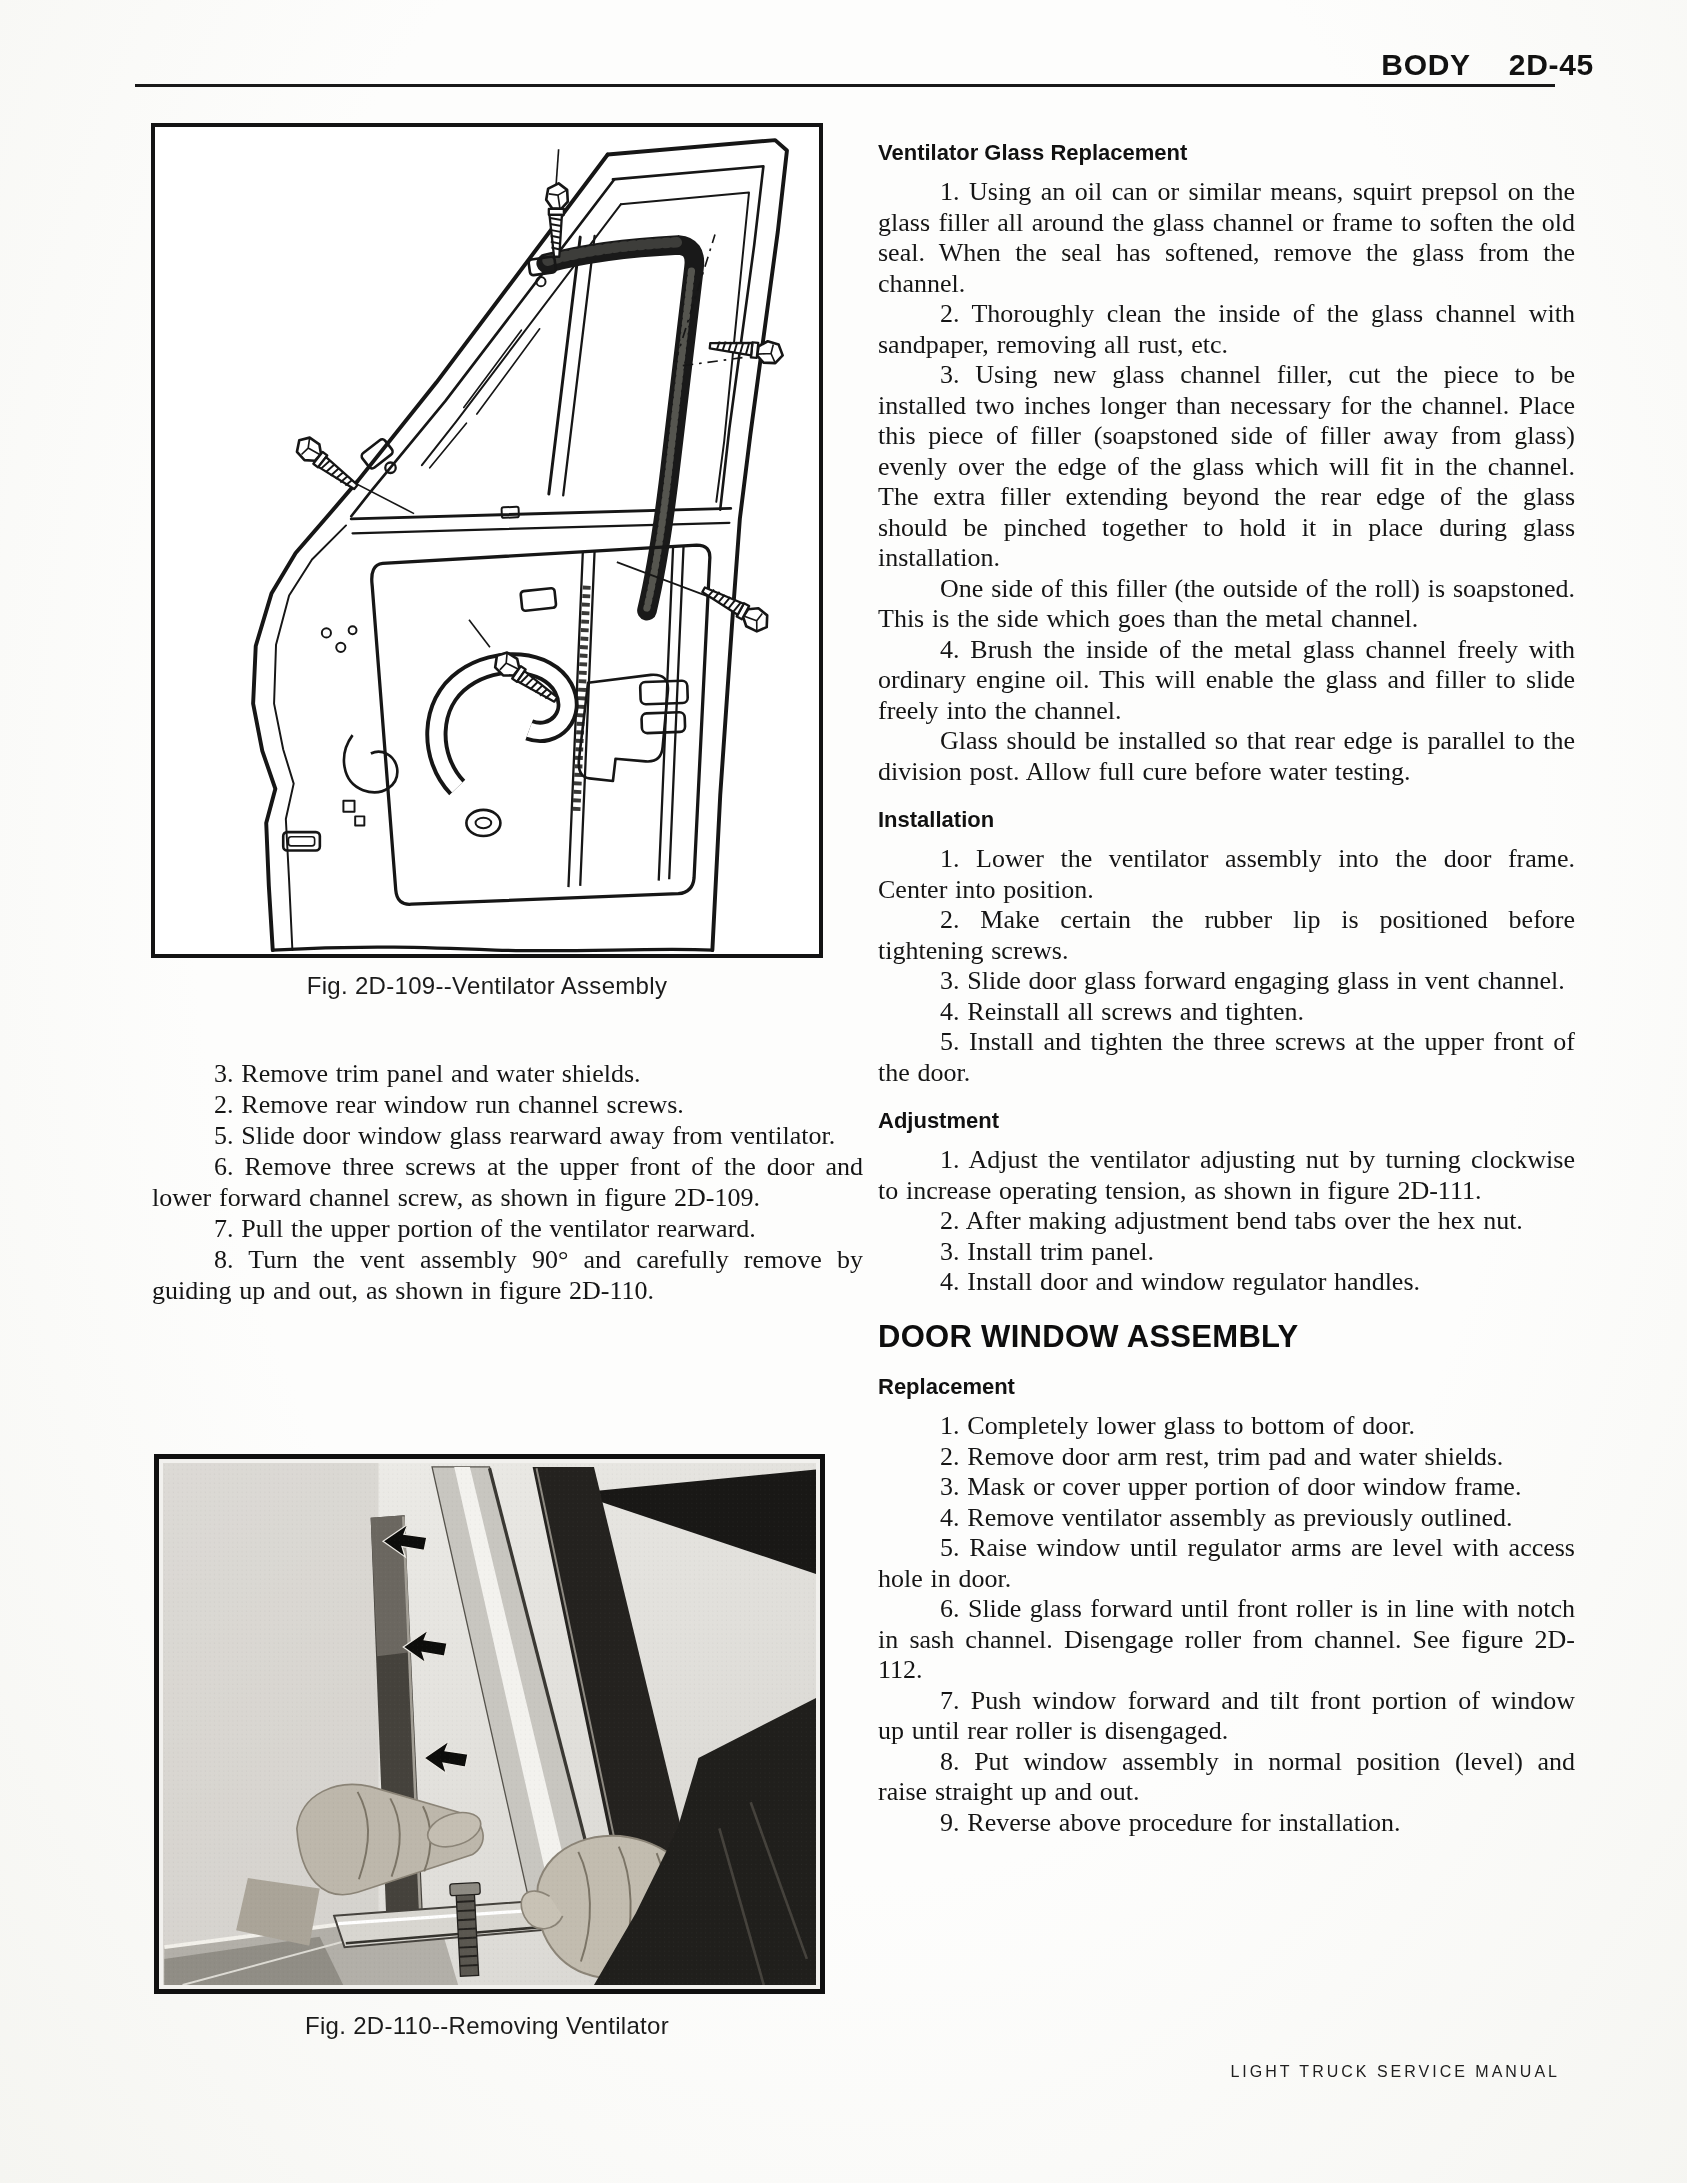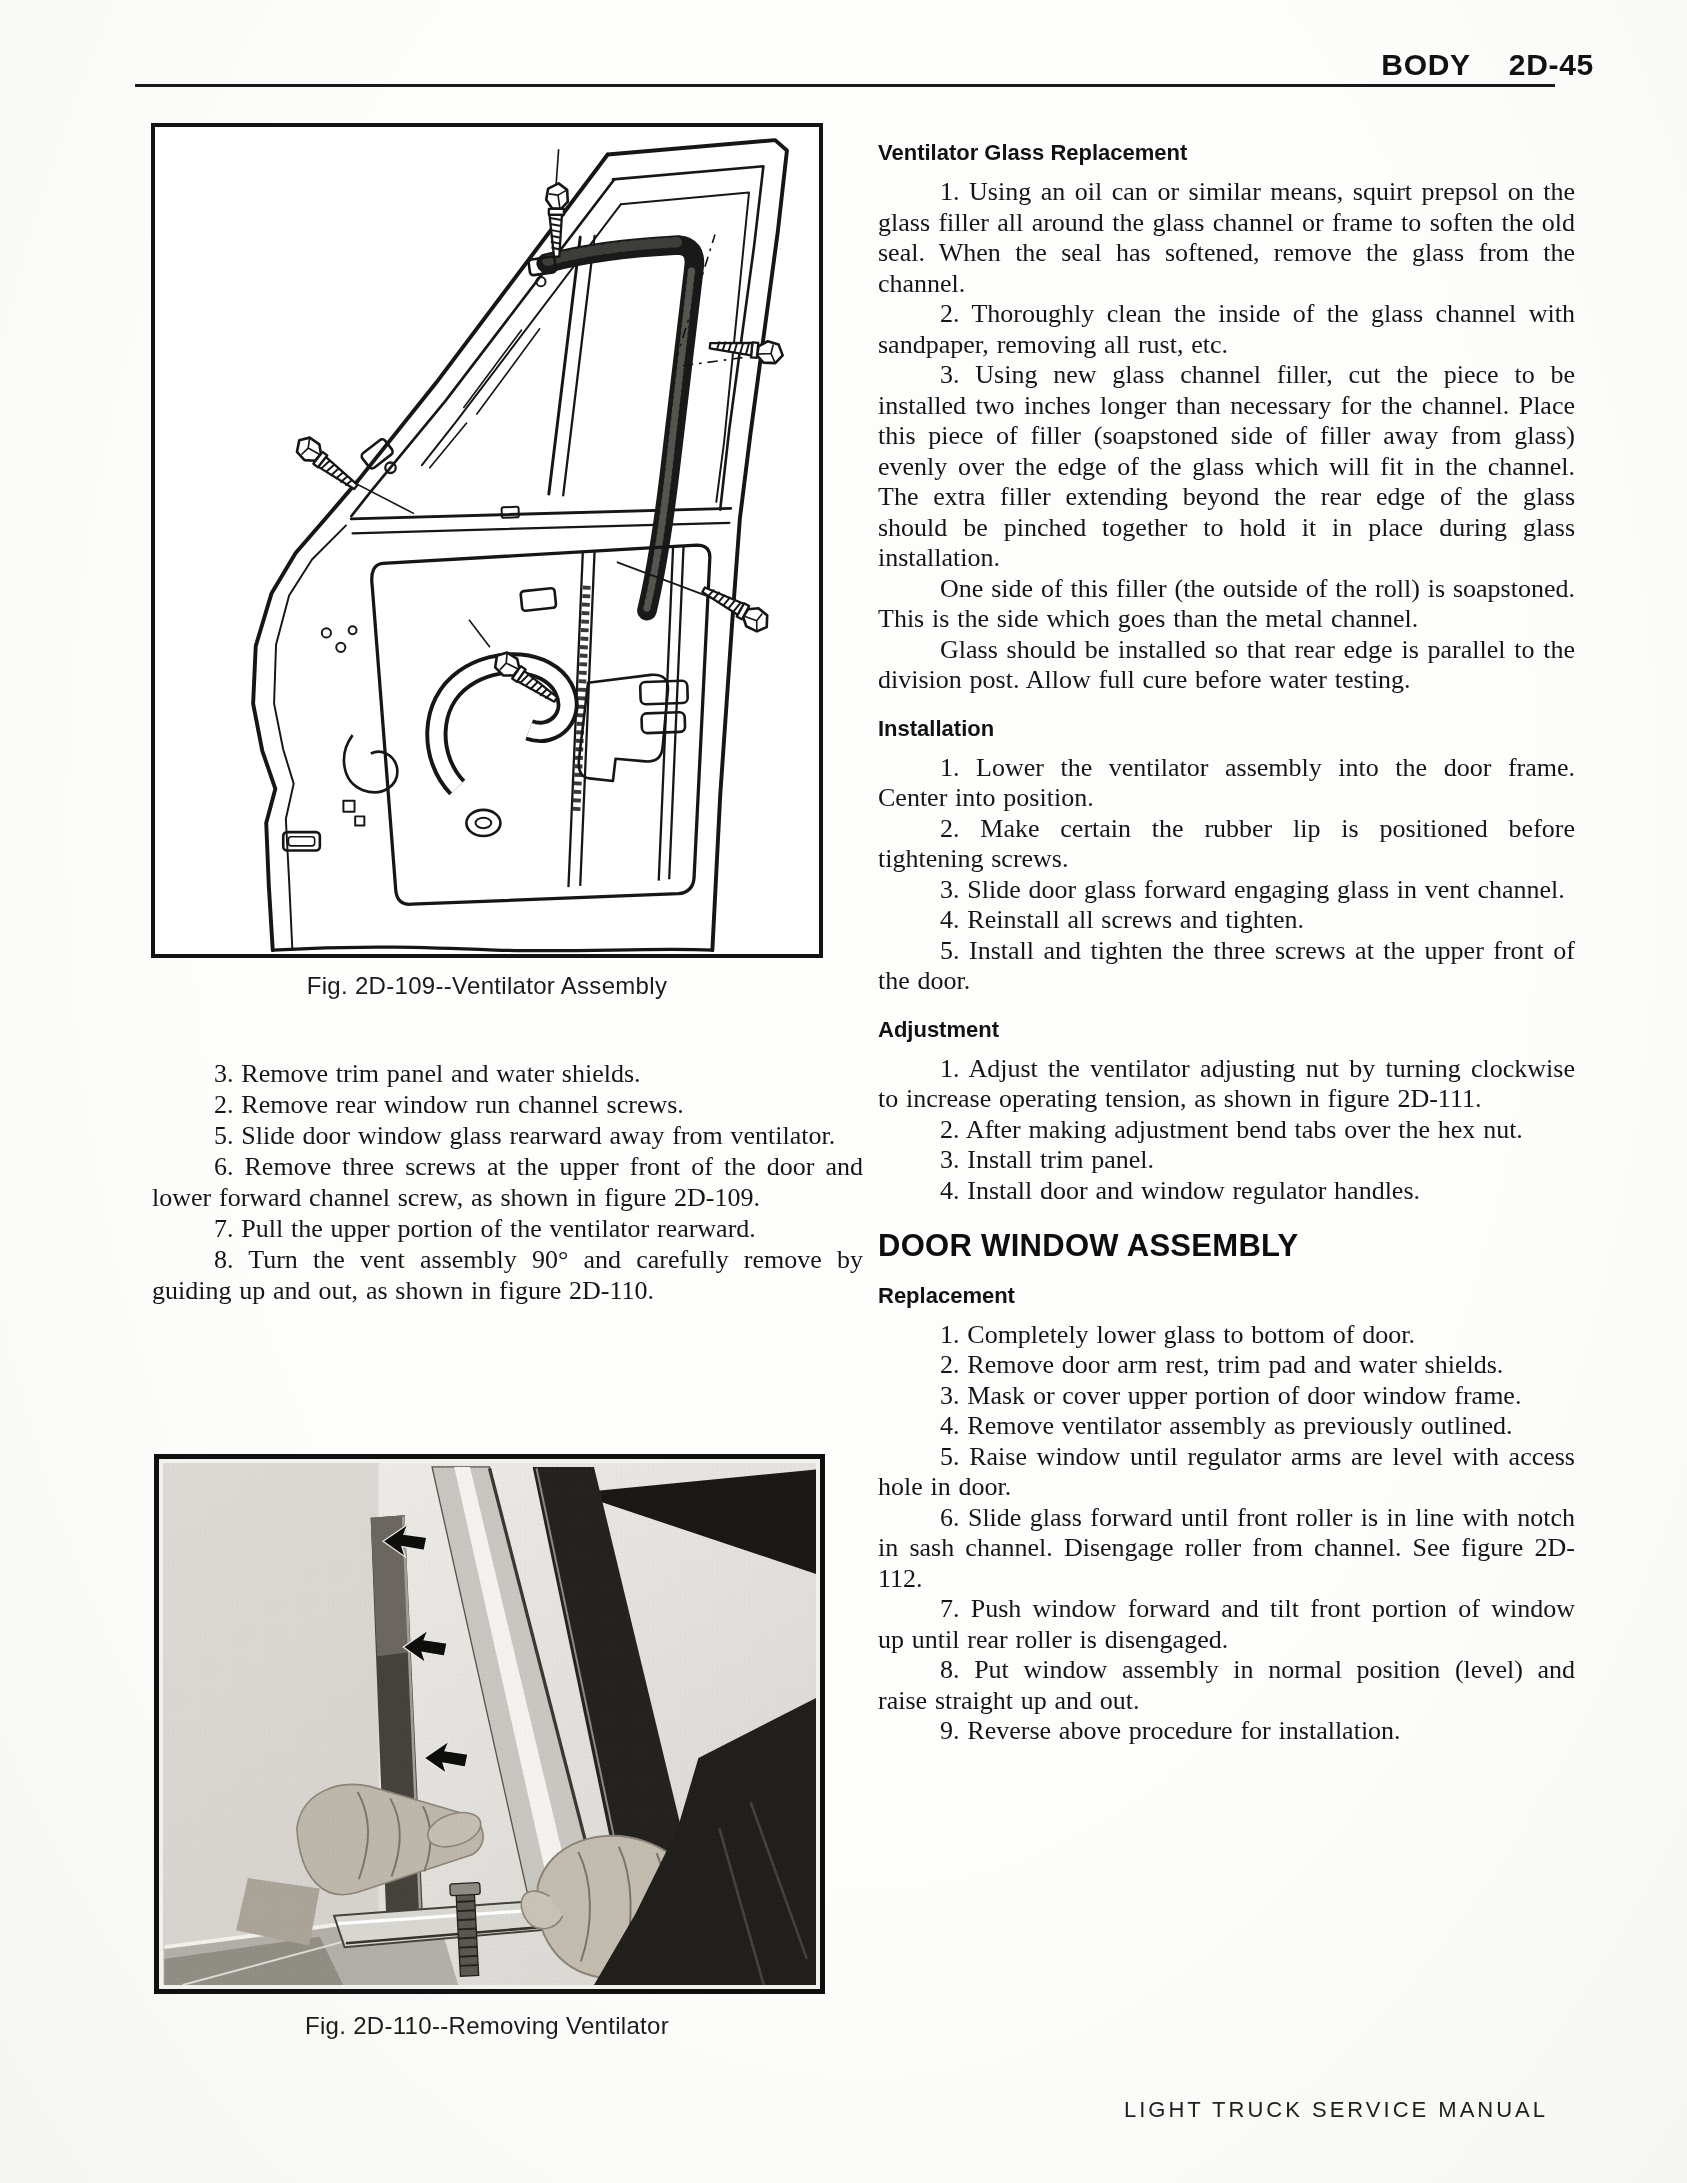--- a/index.html
+++ b/index.html
@@ -39,23 +39,23 @@
   .rc h3 {
     font-family:"Liberation Sans", sans-serif; font-weight:700;
     font-size:22px; line-height:32px; margin:17px 0 8px; color:#111;
   }
   .rc h3.first { margin-top:0; }
   .rc h2 {
     font-family:"Liberation Sans", sans-serif; font-weight:700;
     font-size:31px; line-height:34px; margin:22.5px 0 6.6px; letter-spacing:0.3px; color:#0e0e0e;
   }
   .footer {
-    position:absolute; top:2063px; right:179px;
-    font-family:"Liberation Sans", sans-serif; font-size:22px;
-    letter-spacing:3px; color:#202020; white-space:nowrap;margin-top:34px;
+    position:absolute; top:2063px; right:167px;
+    font-family:"Liberation Sans", sans-serif; font-size:16px;
+    letter-spacing:3px; color:#202020; white-space:nowrap;
   }
 </style>
 </head>
 <body>
 
 <div class="page">
 
   <div class="hdr"><span>BODY</span><span class="gap"></span><span>2D-45</span></div>
   <div class="rule"></div>
 
@@ -254,20 +254,21 @@
     </svg>
   </div>
   <div class="caption cap2">Fig. 2D-110--Removing Ventilator</div>
 
   <div class="rc">
     <h3 class="first">Ventilator Glass Replacement</h3>
     <p>1. Using an oil can or similar means, squirt prepsol on the glass filler all around the glass channel or frame to soften the old seal. When the seal has softened, remove the glass from the channel.</p>
     <p>2. Thoroughly clean the inside of the glass channel with sandpaper, removing all rust, etc.</p>
     <p>3. Using new glass channel filler, cut the piece to be installed two inches longer than necessary for the channel. Place this piece of filler (soapstoned side of filler away from glass) evenly over the edge of the glass which will fit in the channel. The extra filler extending beyond the rear edge of the glass should be pinched together to hold it in place during glass installation.</p>
     <p>One side of this filler (the outside of the roll) is soapstoned. This is the side which goes than the metal channel.</p>
+    <p>4. Brush the inside of the metal glass channel freely with ordinary engine oil. This will enable the glass and filler to slide freely into the channel.</p>
     <p>Glass should be installed so that rear edge is parallel to the division post. Allow full cure before water testing.</p>
 
     <h3>Installation</h3>
     <p>1. Lower the ventilator assembly into the door frame. Center into position.</p>
     <p>2. Make certain the rubber lip is positioned before tightening screws.</p>
     <p>3. Slide door glass forward engaging glass in vent channel.</p>
     <p>4. Reinstall all screws and tighten.</p>
     <p>5. Install and tighten the three screws at the upper front of the door.</p>
 
     <h3>Adjustment</h3>

